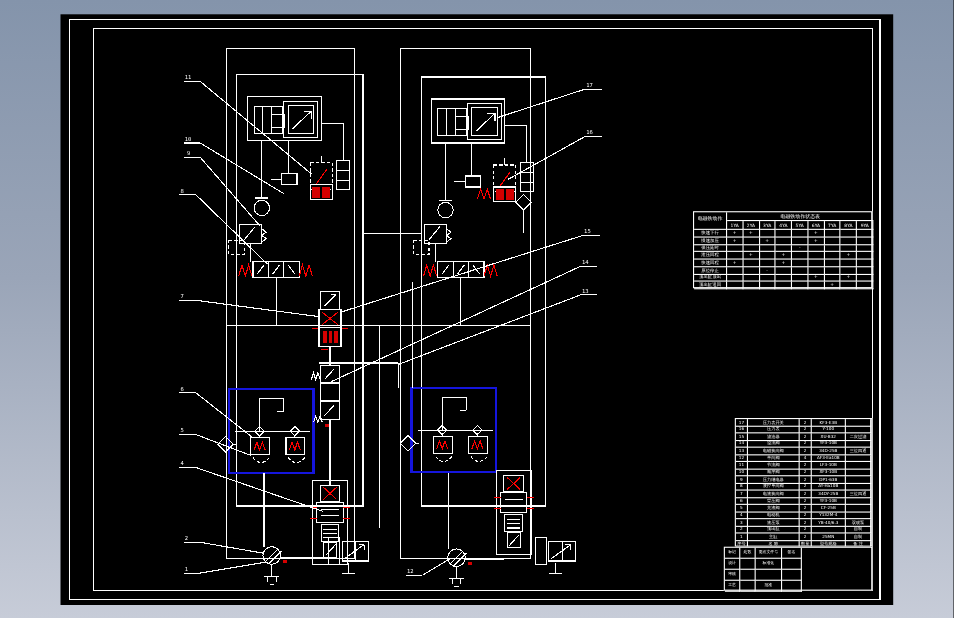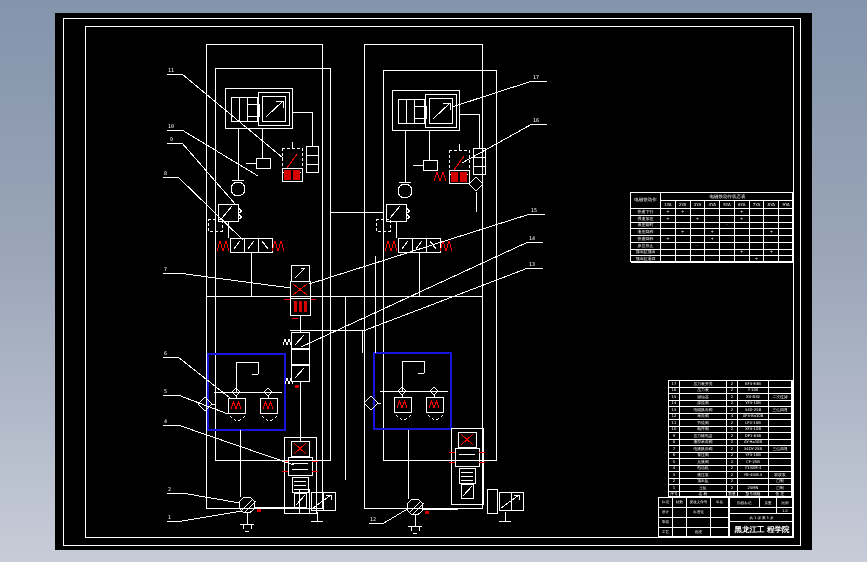--- a/index.html
+++ b/index.html
@@ -486,23 +486,14 @@
         <div class="tcell"></div>
         <div class="tcell">审核</div>
         <div class="tcell"></div>
         <div class="tcell"></div>
         <div class="tcell"></div>
         <div class="tcell">工艺</div>
         <div class="tcell"></div>
         <div class="tcell">批准</div>
         <div class="tcell"></div>
       </div>
-    <div class="tb-right">
-      <div class="tbr-cell" style="left:0;top:0;width:30px;height:10px;">阶段标记</div>
-      <div class="tbr-cell" style="left:30px;top:0;width:17px;height:10px;">质量</div>
-      <div class="tbr-cell" style="left:47px;top:0;width:17px;height:10px;">比例</div>
-      <div class="tbr-cell" style="left:0;top:10px;width:47px;height:6px;"></div>
-      <div class="tbr-cell" style="left:47px;top:10px;width:17px;height:6px;">1:2</div>
-      <div class="tbr-cell" style="left:0;top:16px;width:64px;height:8px;">共 1 张 第 1 张</div>
-      <div class="tb-org">黑龙江工 程学院</div>
-    </div>
   </div>
 </div>
 
 </body></html>

